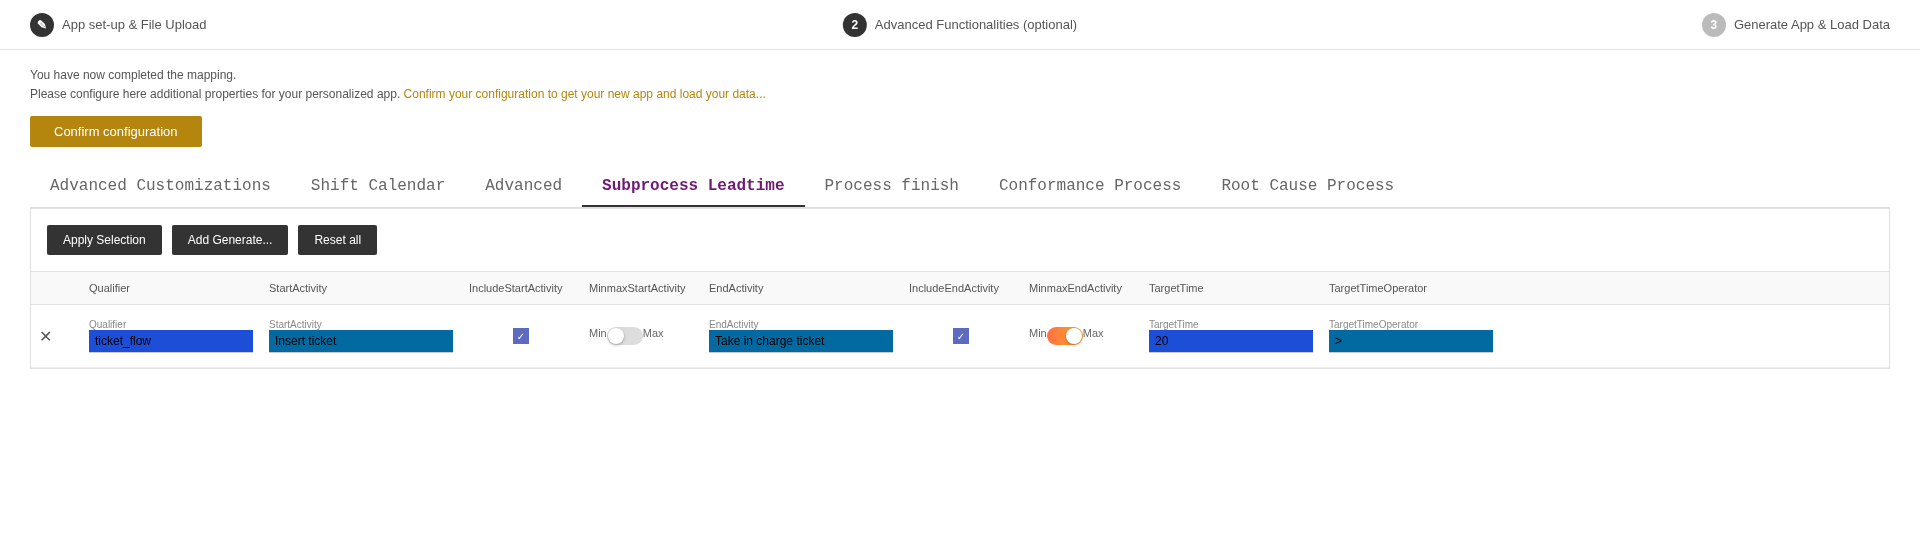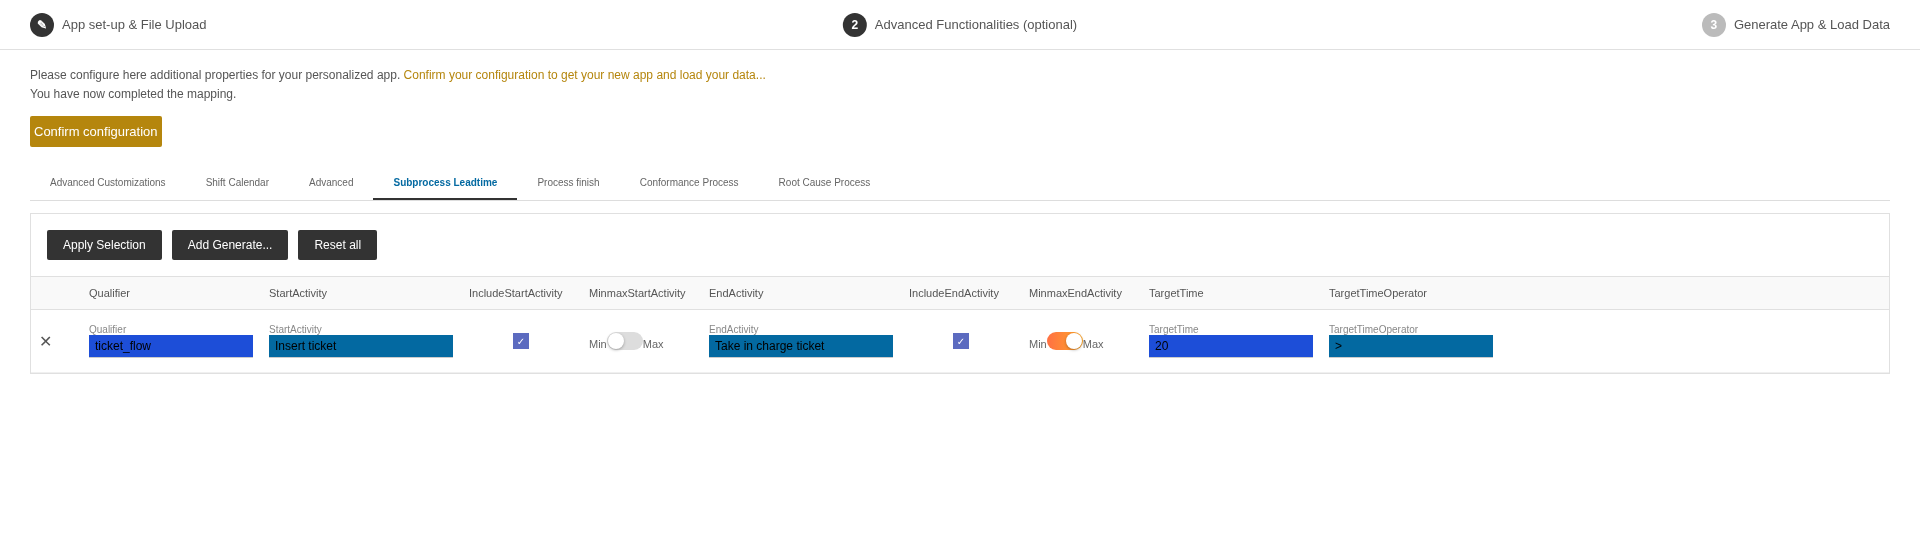--- a/index.html
+++ b/index.html
@@ -58,52 +58,53 @@
       margin-bottom: 12px;
       line-height: 1.6;
     }
     .info-text .highlight {
       color: #b5860d;
     }
     .confirm-btn {
       background: #b5860d;
       color: #fff;
       border: none;
-      padding: 8px 4px;
+      padding: 8px 24px;
       font-size: 13px;
       cursor: pointer;
       border-radius: 2px;
       margin-bottom: 20px;
     }
 
     
     .tabs-row {
       display: flex;
       border-bottom: 1px solid #ddd;
       margin-bottom: 0;
     }
     .tab-item {
       padding: 10px 20px;
       cursor: pointer;
-      font-size: 10px;
+      font-size: 16px;
       color: #666;
       white-space: nowrap;
       border-bottom: 2px solid transparent;
+      font-family: Liberation Mono, monospace;
     }
     .tab-item.active {
-      color: #0369a1;
+      color: #701a75;
       border-bottom: 2px solid #333;
       font-weight: 600;
     }
 
     
     .panel {
       border: 1px solid #e0e0e0;
       background: #fff;
-      margin-top: 12px;
+      margin-top: 0;
     }
     .panel-toolbar {
       display: flex;
       gap: 10px;
       padding: 16px 16px;
       background: #fff;
     }
     .btn-dark {
       background: #333;
       color: #fff;
@@ -204,21 +205,21 @@
     }
     .checkbox-custom.checked::after {
       content: '✓';
       color: #fff;
       font-size: 10px;
     }
 
     
     .toggle-group {
       display: flex;
-      align-items: flex-end;
+      align-items: flex-start;
       font-size: 11px;
       color: #666;
     }
     .toggle-track {
       width: 36px;
       height: 18px;
       border-radius: 9px;
       background: #ddd;
       position: relative;
       cursor: pointer;
@@ -253,24 +254,24 @@
   </div>
   <div class="step step-3">
     <div class="step-circle inactive">3</div>
     <span>Generate App &amp; Load Data</span>
   </div>
 </div>
 
 <div class="content">
   
   <div class="info-text">
+    <div>You have now completed the mapping.</div>
     <div>
       <span>Please configure here additional properties for your personalized app. </span><span class="highlight">Confirm your configuration to get your new app and load your data...</span>
     </div>
-    <div>You have now completed the mapping.</div>
   </div>
   <button class="confirm-btn">Confirm configuration</button>
 
   
   <div class="tabs-row">
     <div class="tab-item">Advanced Customizations</div>
     <div class="tab-item">Shift Calendar</div>
     <div class="tab-item">Advanced</div>
     <div class="tab-item active">Subprocess Leadtime</div>
     <div class="tab-item">Process finish</div>

